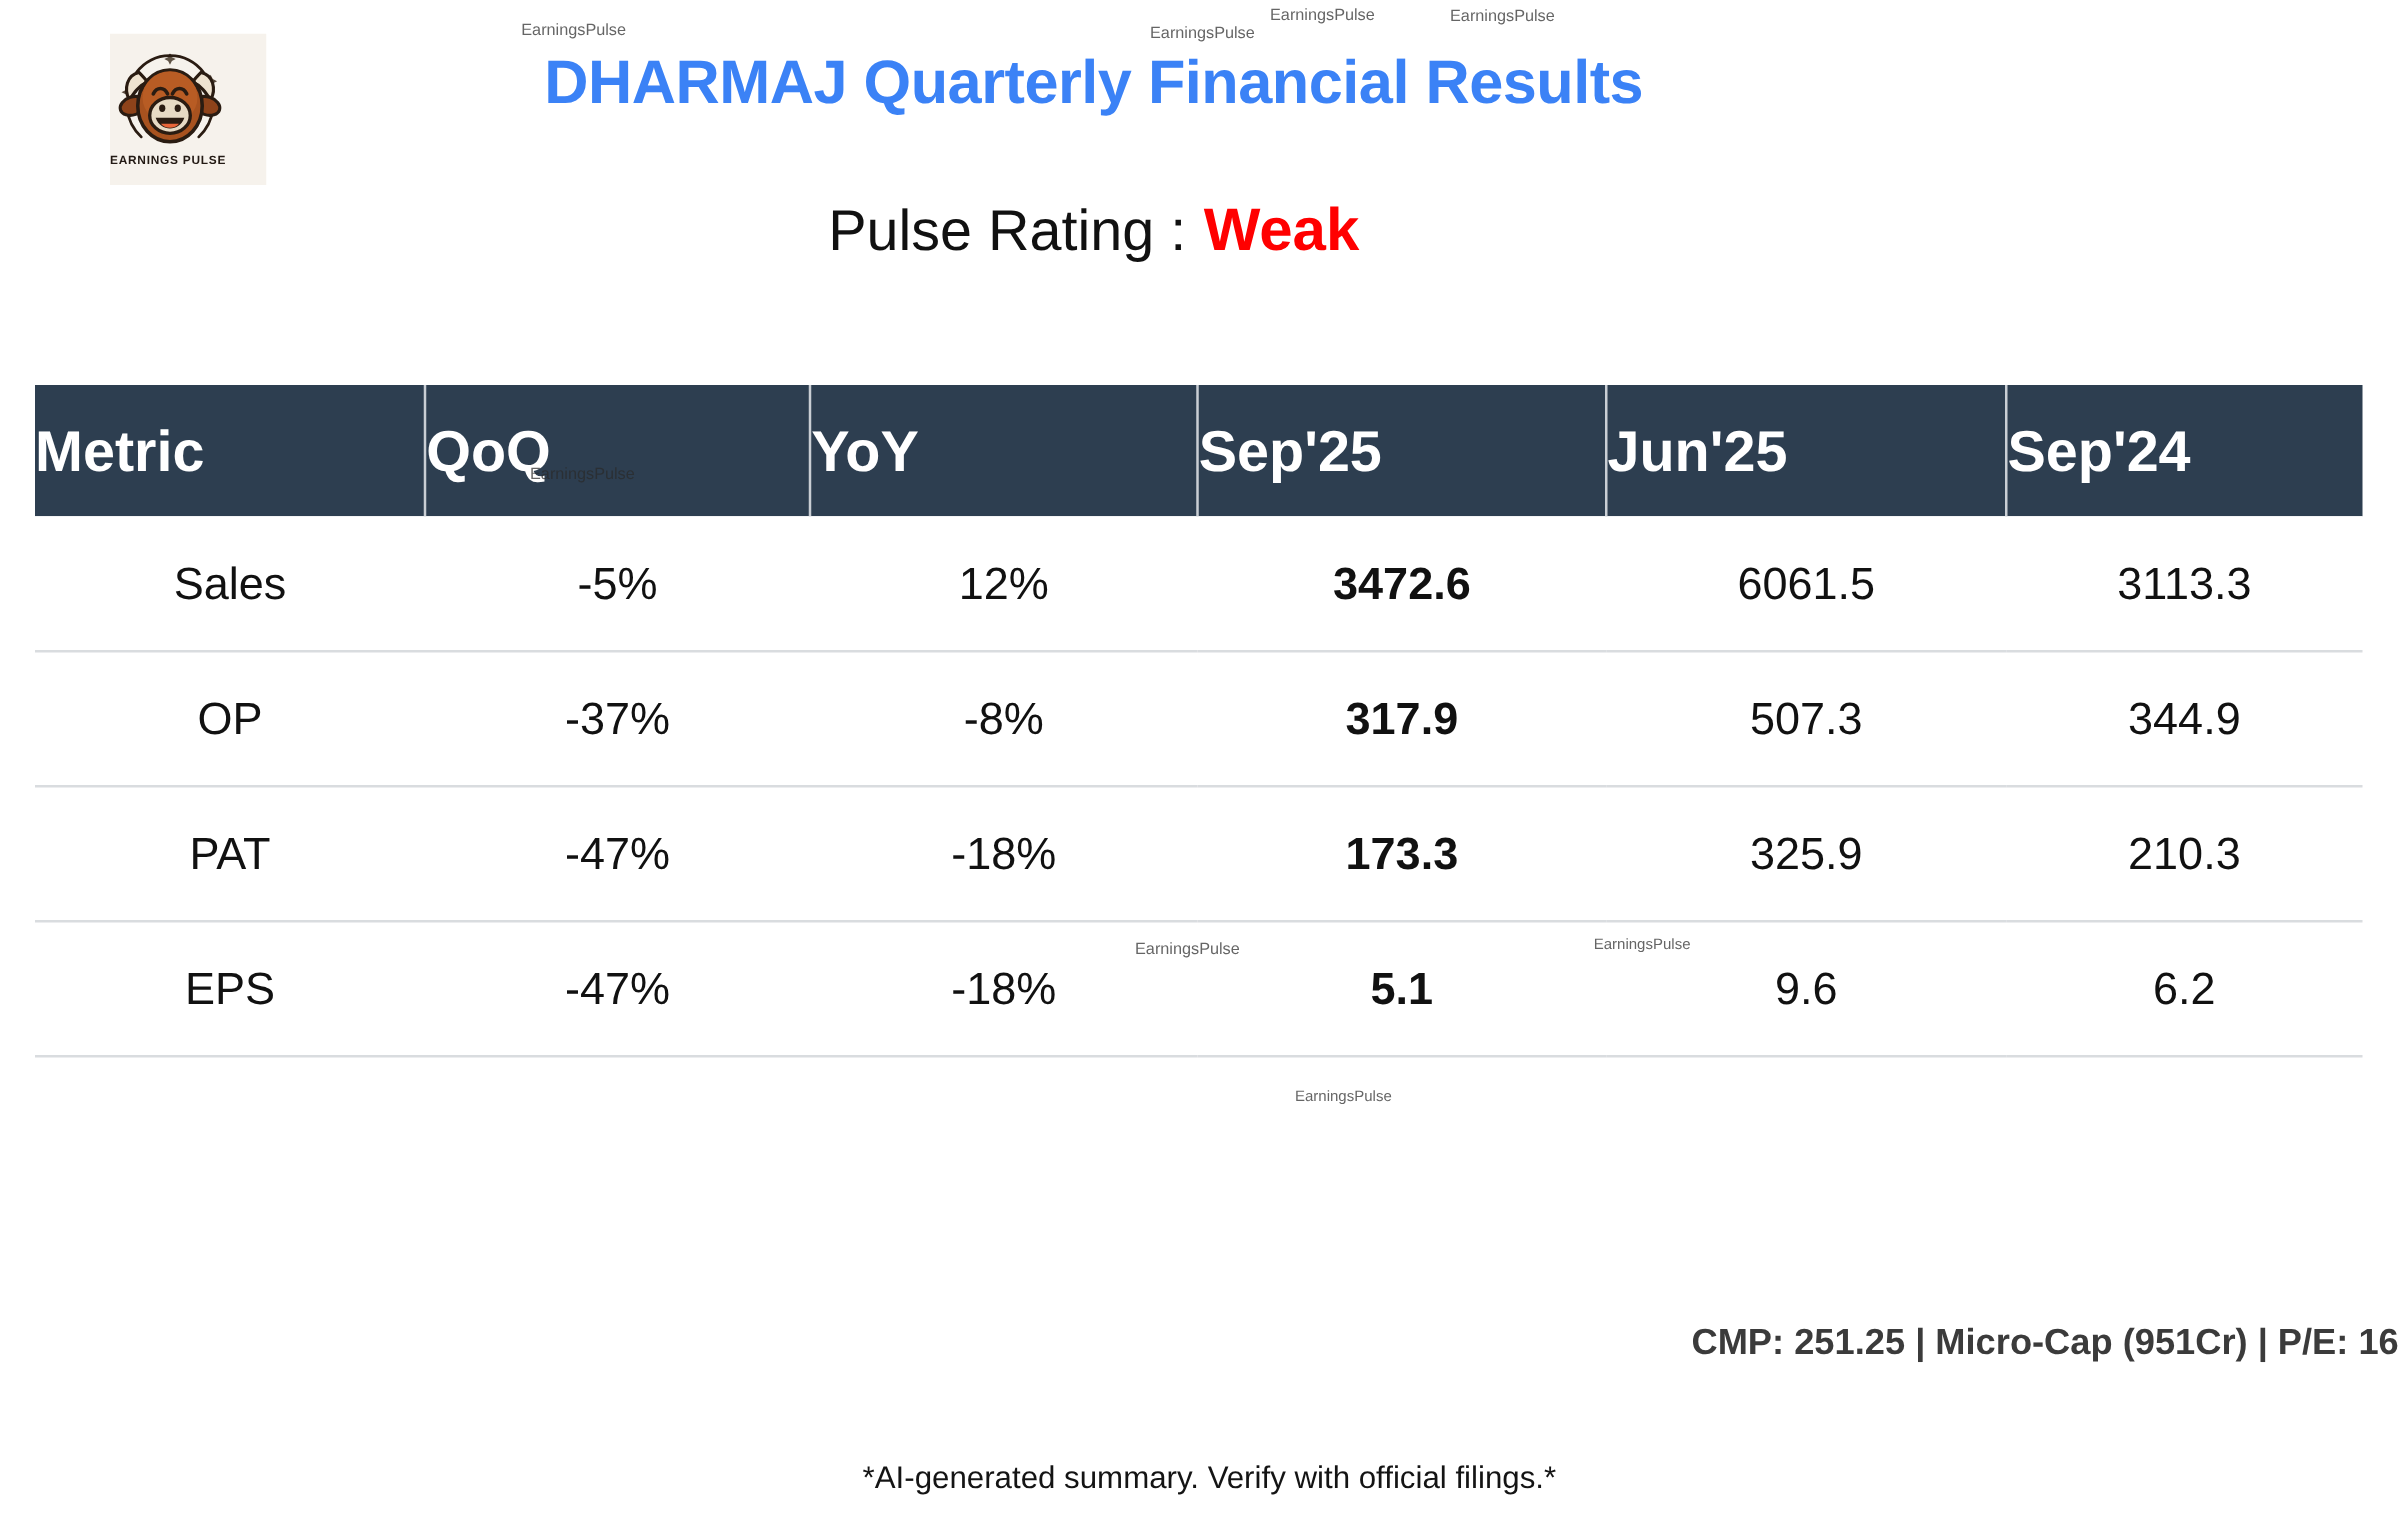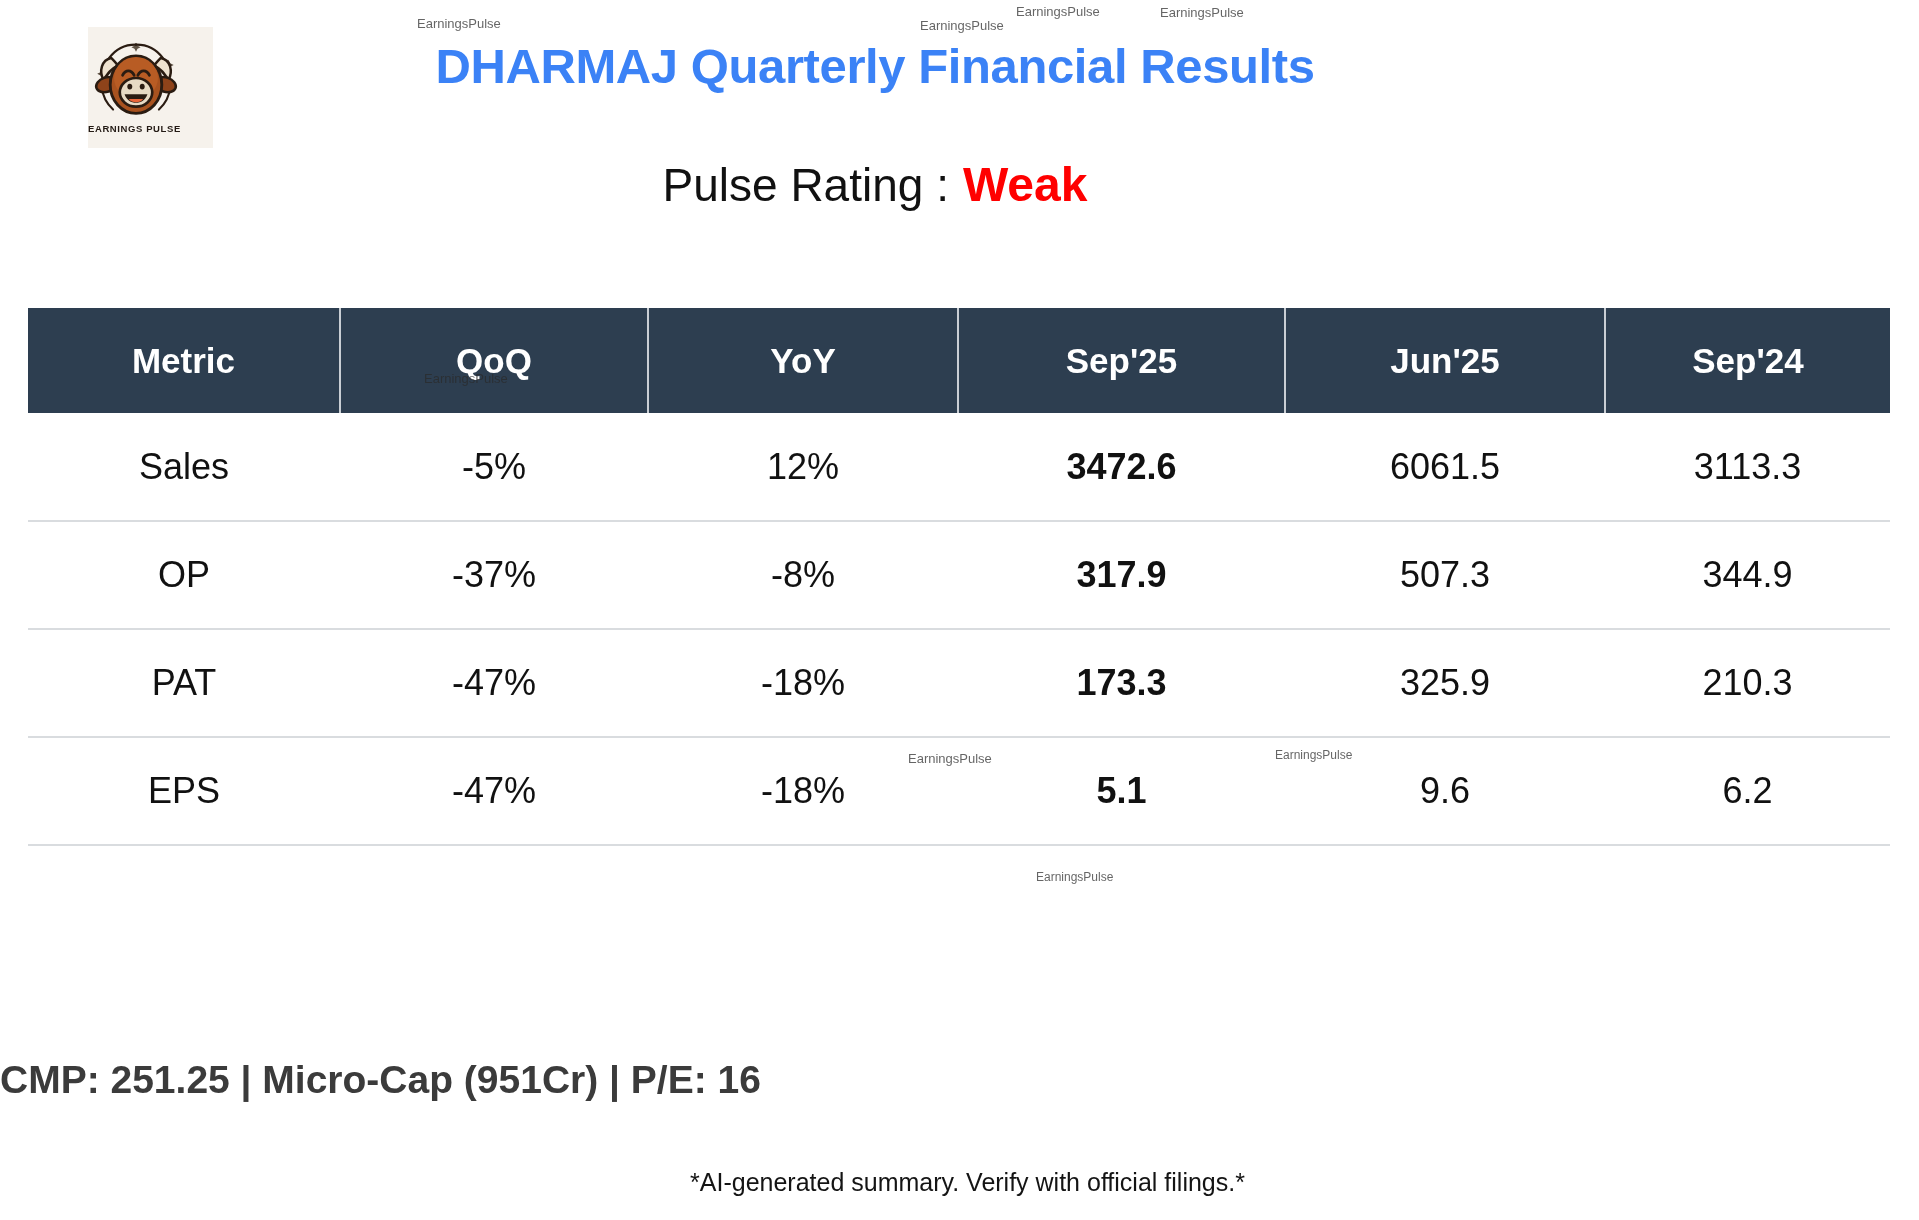--- a/index.html
+++ b/index.html
@@ -90,24 +90,24 @@
     width: 1862px;
   }
   table.fin {
     width: 100%;
     border-collapse: collapse;
     table-layout: fixed;
   }
   table.fin thead th {
     background: #2d3e50;
     color: #ffffff;
-    font-size: 35px;
+    font-size: 46px;
     font-weight: bold;
     height: 105px;
-    text-align: center;
+    text-align: left;
     vertical-align: middle;
     border-right: 2px solid #c9ced4;
     font-family: "Liberation Sans", sans-serif;
   }
   table.fin thead th:last-child { border-right: none; }
 
   table.fin tbody td {
     height: 108px;
     text-align: center;
     vertical-align: middle;
@@ -130,22 +130,22 @@
   col.c-cur    { width: 327px; }
   col.c-prev   { width: 320px; }
   col.c-yrago  { width: 285px; }
 
   
   .cmp-line {
     position: absolute;
     left: 0;
     top: 1058px;
     width: 1919px;
-    text-align: left;
-    font-size: 39px;
+    text-align: right;
+    font-size: 29px;
     font-weight: bold;
     color: #3b3b3b;
     font-family: "Liberation Sans", sans-serif;
   }
   .disclaimer {
     position: absolute;
     left: 0;
     top: 1168px;
     width: 1919px;
     text-align: center;

